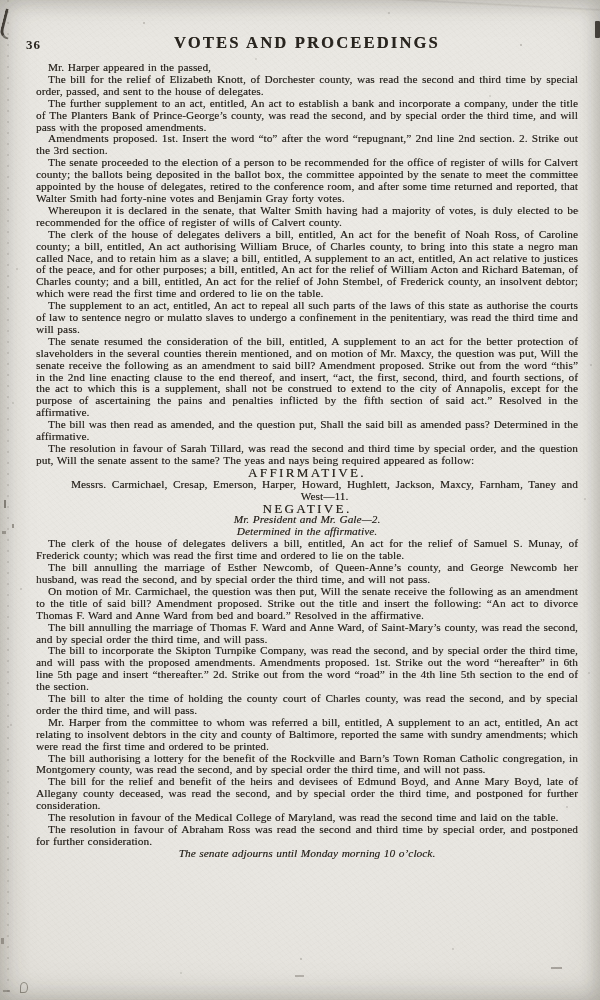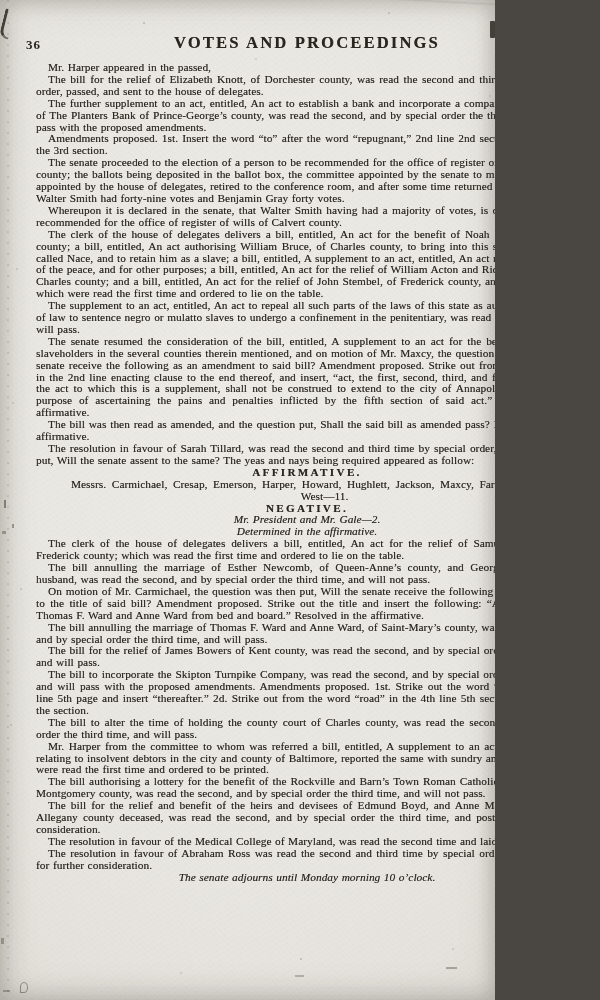--- a/index.html
+++ b/index.html
@@ -2,21 +2,21 @@
 <html><head>
 <meta charset="utf-8">
 <style>
   html, body {
     margin: 0;
     padding: 0;
     background: #4a4742;
   }
   .page {
     position: relative;
-    width: 495px;
+    width: 600px;
     height: 1000px;
     overflow: hidden;
     background: radial-gradient(ellipse 120% 90% at 52% 38%, #edebe6 0%, #e8e6e1 55%, #dedbd4 100%);
     box-shadow:
       inset 0 0 45px rgba(60,55,45,.09),
       inset 10px 0 22px rgba(60,55,45,.11),
       inset -7px 0 16px rgba(60,55,45,.09),
       inset 0 -10px 22px rgba(60,55,45,.07),
       inset 0 8px 18px rgba(60,55,45,.05);
     font-family: "Liberation Serif", "DejaVu Serif", serif;
@@ -78,22 +78,22 @@
     word-spacing: .06em;
     letter-spacing: .1px;
     text-shadow: .25px 0 0 rgba(41,37,31,.55);
   }
   p.blk { margin: 0; padding: 0; }
   p.indent { text-indent: 12px; }
   p.heading {
     text-align: left;
     text-align-last: center;
     text-indent: 0;
-    font-size: 11px;
-    font-weight: bold;
+    font-size: 13px;
+    font-weight: normal;
     letter-spacing: 2.4px;
   }
   p.names { text-indent: 0; text-align-last: center; margin-left: 35px; }
   p.center { text-align-last: center; text-indent: 0; font-style: italic; }
 
   
   .art { position: absolute; pointer-events: none; }
   .art-corner {
     left: 2px; top: 9px;
     width: 7px; height: 28px;
@@ -173,21 +173,20 @@
       <p class="blk indent">The resolution in favour of Sarah Tillard, was read the second and third time by special order, and the question put, Will the senate assent to the same? The yeas and nays being required appeared as follow:</p>
       <p class="blk heading">AFFIRMATIVE.</p>
       <p class="blk names">Messrs. Carmichael, Cresap, Emerson, Harper, Howard, Hughlett, Jackson, Maxcy, Farnham, Taney and West—11.</p>
       <p class="blk heading">NEGATIVE.</p>
       <p class="blk center">Mr. President and Mr. Gale—2.</p>
       <p class="blk center">Determined in the affirmative.</p>
       <p class="blk indent">The clerk of the house of delegates delivers a bill, entitled, An act for the relief of Samuel S. Munay, of Frederick county; which was read the first time and ordered to lie on the table.</p>
       <p class="blk indent">The bill annulling the marriage of Esther Newcomb, of Queen-Anne’s county, and George Newcomb her husband, was read the second, and by special order the third time, and will not pass.</p>
       <p class="blk indent">On motion of Mr. Carmichael, the question was then put, Will the senate receive the following as an amendment to the title of said bill? Amendment proposed. Strike out the title and insert the following: “An act to divorce Thomas F. Ward and Anne Ward from bed and board.” Resolved in the affirmative.</p>
       <p class="blk indent">The bill annulling the marriage of Thomas F. Ward and Anne Ward, of Saint-Mary’s county, was read the second, and by special order the third time, and will pass.</p>
-      <p class="blk indent">The bill for the relief of James Bowers of Kent county, was read the second, and by special order the third time, and will pass.</p>
       <p class="blk indent">The bill to incorporate the Skipton Turnpike Company, was read the second, and by special order the third time, and will pass with the proposed amendments. Amendments proposed. 1st. Strike out the word “hereafter” in 6th line 5th page and insert “thereafter.” 2d. Strike out from the word “road” in the 4th line 5th section to the end of the section.</p>
       <p class="blk indent">The bill to alter the time of holding the county court of Charles county, was read the second, and by special order the third time, and will pass.</p>
       <p class="blk indent">Mr. Harper from the committee to whom was referred a bill, entitled, A supplement to an act, entitled, An act relating to insolvent debtors in the city and county of Baltimore, reported the same with sundry amendments; which were read the first time and ordered to be printed.</p>
       <p class="blk indent">The bill authorising a lottery for the benefit of the Rockville and Barn’s Town Roman Catholic congregation, in Montgomery county, was read the second, and by special order the third time, and will not pass.</p>
       <p class="blk indent">The bill for the relief and benefit of the heirs and devisees of Edmund Boyd, and Anne Mary Boyd, late of Allegany county deceased, was read the second, and by special order the third time, and postponed for further consideration.</p>
       <p class="blk indent">The resolution in favour of the Medical College of Maryland, was read the second time and laid on the table.</p>
       <p class="blk indent">The resolution in favour of Abraham Ross was read the second and third time by special order, and postponed for further consideration.</p>
       <p class="blk center">The senate adjourns until Monday morning 10 o’clock.</p>
     </div>
 </div>

